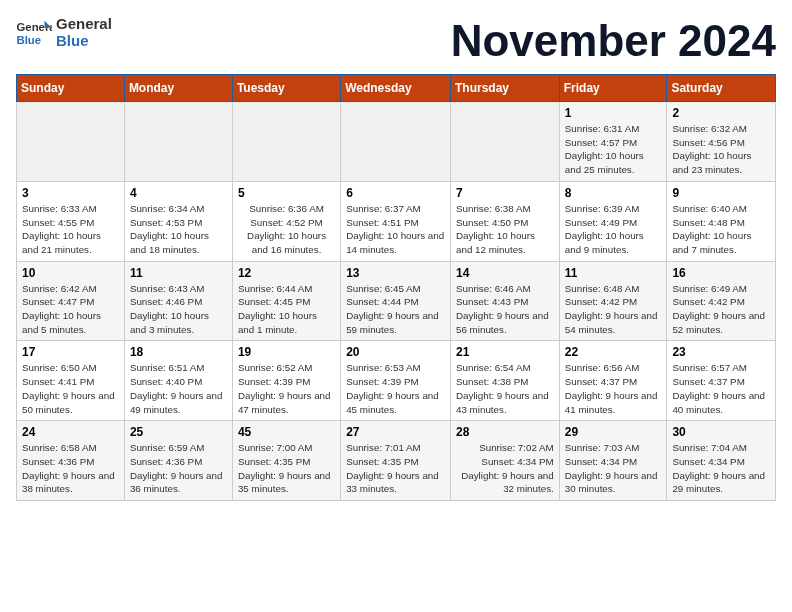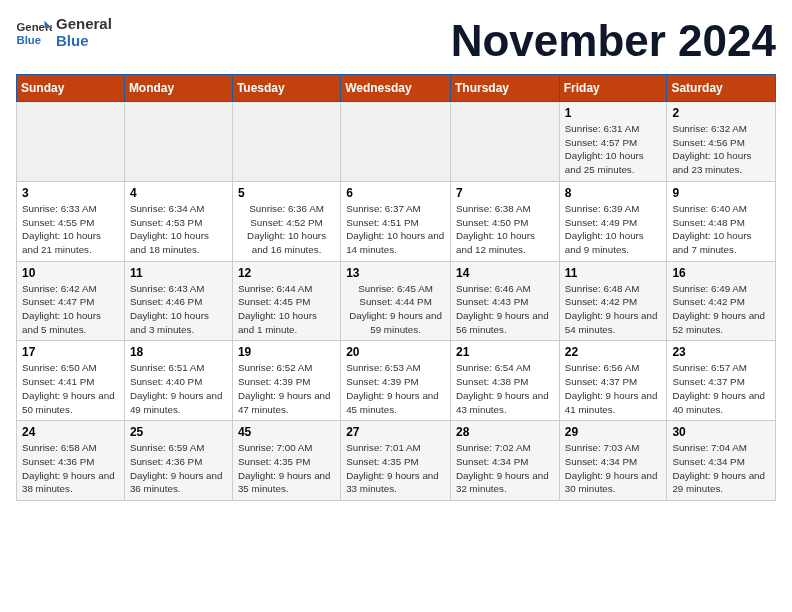--- a/index.html
+++ b/index.html
@@ -190,21 +190,21 @@
 Daylight: 10 hours and 3 minutes.</div>
         </td>
         <td>
           <span class="day-num">12</span>
           <div class="day-info" style="white-space: pre-line;">Sunrise: 6:44 AM
 Sunset: 4:45 PM
 Daylight: 10 hours and 1 minute.</div>
         </td>
         <td>
           <span class="day-num">13</span>
-          <div class="day-info" style="white-space: pre-line; text-align: center;">Sunrise: 6:45 AM
+          <div class="day-info" style="white-space: pre-line;">Sunrise: 6:45 AM
 Sunset: 4:44 PM
 Daylight: 9 hours and 59 minutes.</div>
         </td>
         <td>
           <span class="day-num">14</span>
           <div class="day-info" style="white-space: pre-line;">Sunrise: 6:46 AM
 Sunset: 4:43 PM
 Daylight: 9 hours and 56 minutes.</div>
         </td>
         <td>
@@ -284,21 +284,21 @@
 Daylight: 9 hours and 35 minutes.</div>
         </td>
         <td>
           <span class="day-num">27</span>
           <div class="day-info" style="white-space: pre-line;">Sunrise: 7:01 AM
 Sunset: 4:35 PM
 Daylight: 9 hours and 33 minutes.</div>
         </td>
         <td>
           <span class="day-num">28</span>
-          <div class="day-info" style="white-space: pre-line;">Sunrise: 7:02 AM
+          <div class="day-info" style="white-space: pre-line; text-align: right;">Sunrise: 7:02 AM
 Sunset: 4:34 PM
 Daylight: 9 hours and 32 minutes.</div>
         </td>
         <td>
           <span class="day-num">29</span>
           <div class="day-info" style="white-space: pre-line;">Sunrise: 7:03 AM
 Sunset: 4:34 PM
 Daylight: 9 hours and 30 minutes.</div>
         </td>
         <td>

